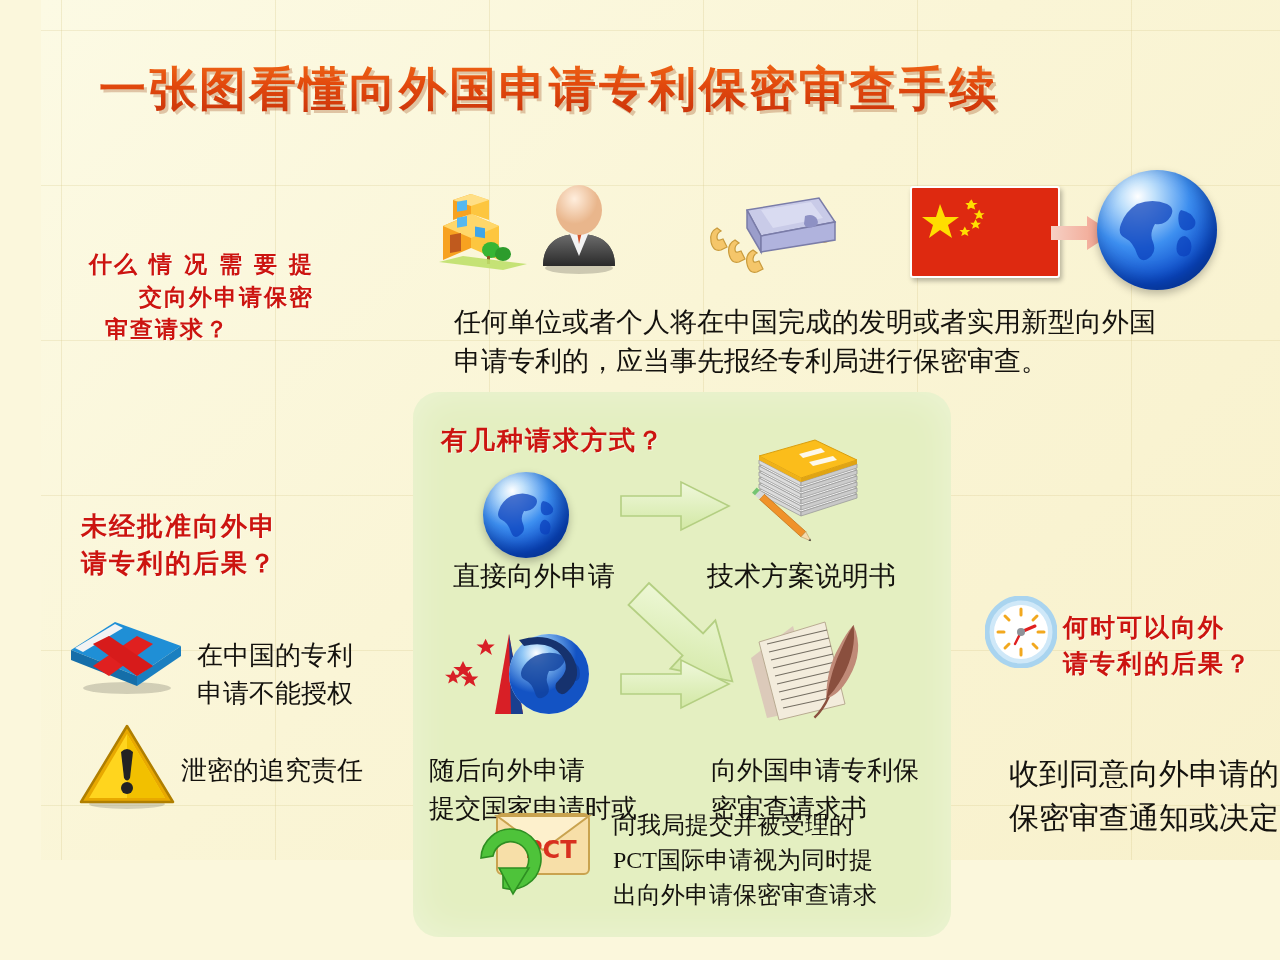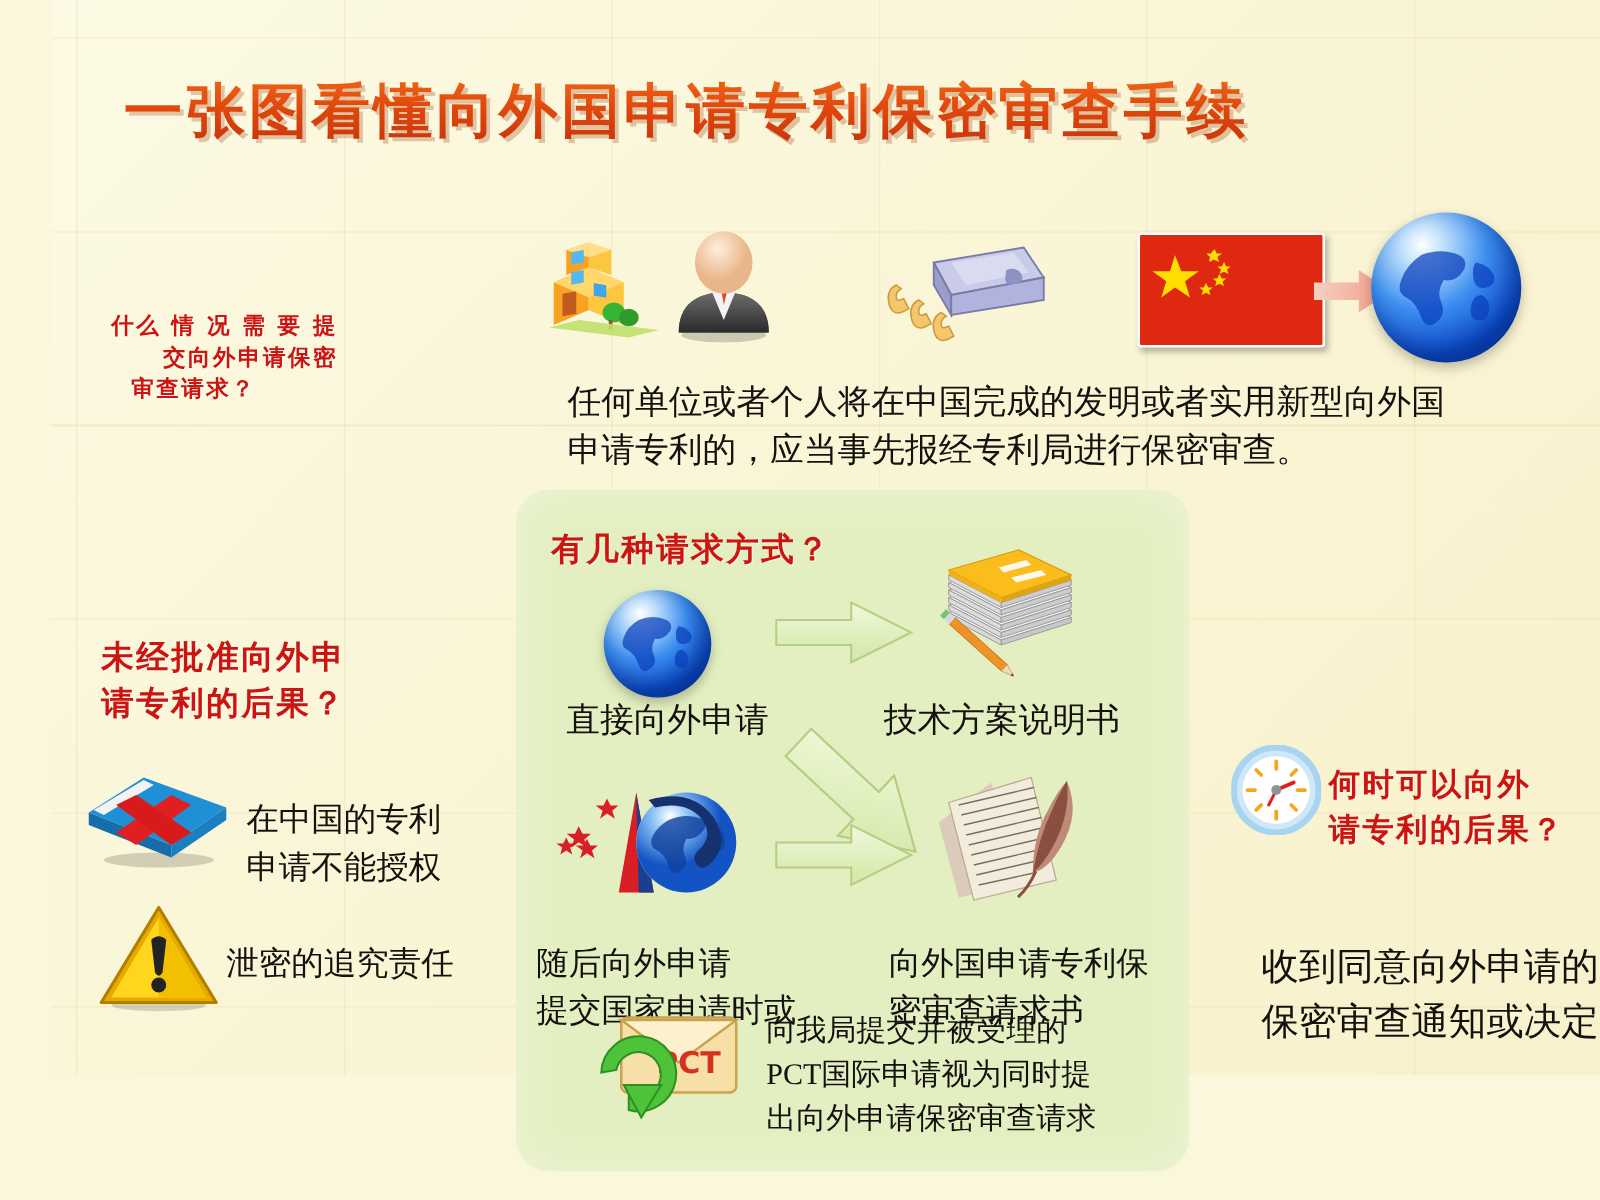--- a/index.html
+++ b/index.html
@@ -99,21 +99,21 @@
   
   .pct{left:432px;top:806px;width:124px;height:92px;}
   
   .manu{left:700px;top:612px;width:134px;height:118px;}
   
   .stack{left:704px;top:434px;width:126px;height:116px;}
   
   .cnipa{left:404px;top:622px;width:152px;height:100px;}
 
   
-  #q1{left:48px;top:248px;font-size:18px;}
+  #q1{left:48px;top:248px;font-size:23px;}
   #main-desc{left:413px;top:305px;width:780px;font-size:27px;font-family:Liberation Mono, monospace;}
   #q2{left:40px;top:508px;font-size:26px;}
   #q3{left:1022px;top:610px;font-size:25px;}
   #panel-q{left:400px;top:422px;font-size:26px;}
 
   #lbl-direct{left:412px;top:557px;font-size:27px;}
   #lbl-tech{left:666px;top:557px;font-size:27px;}
   #lbl-national{left:388px;top:752px;width:250px;font-size:26px;}
   #lbl-request{left:670px;top:752px;width:240px;font-size:26px;}
   #lbl-pct{left:572px;top:808px;width:340px;font-size:24px;}

